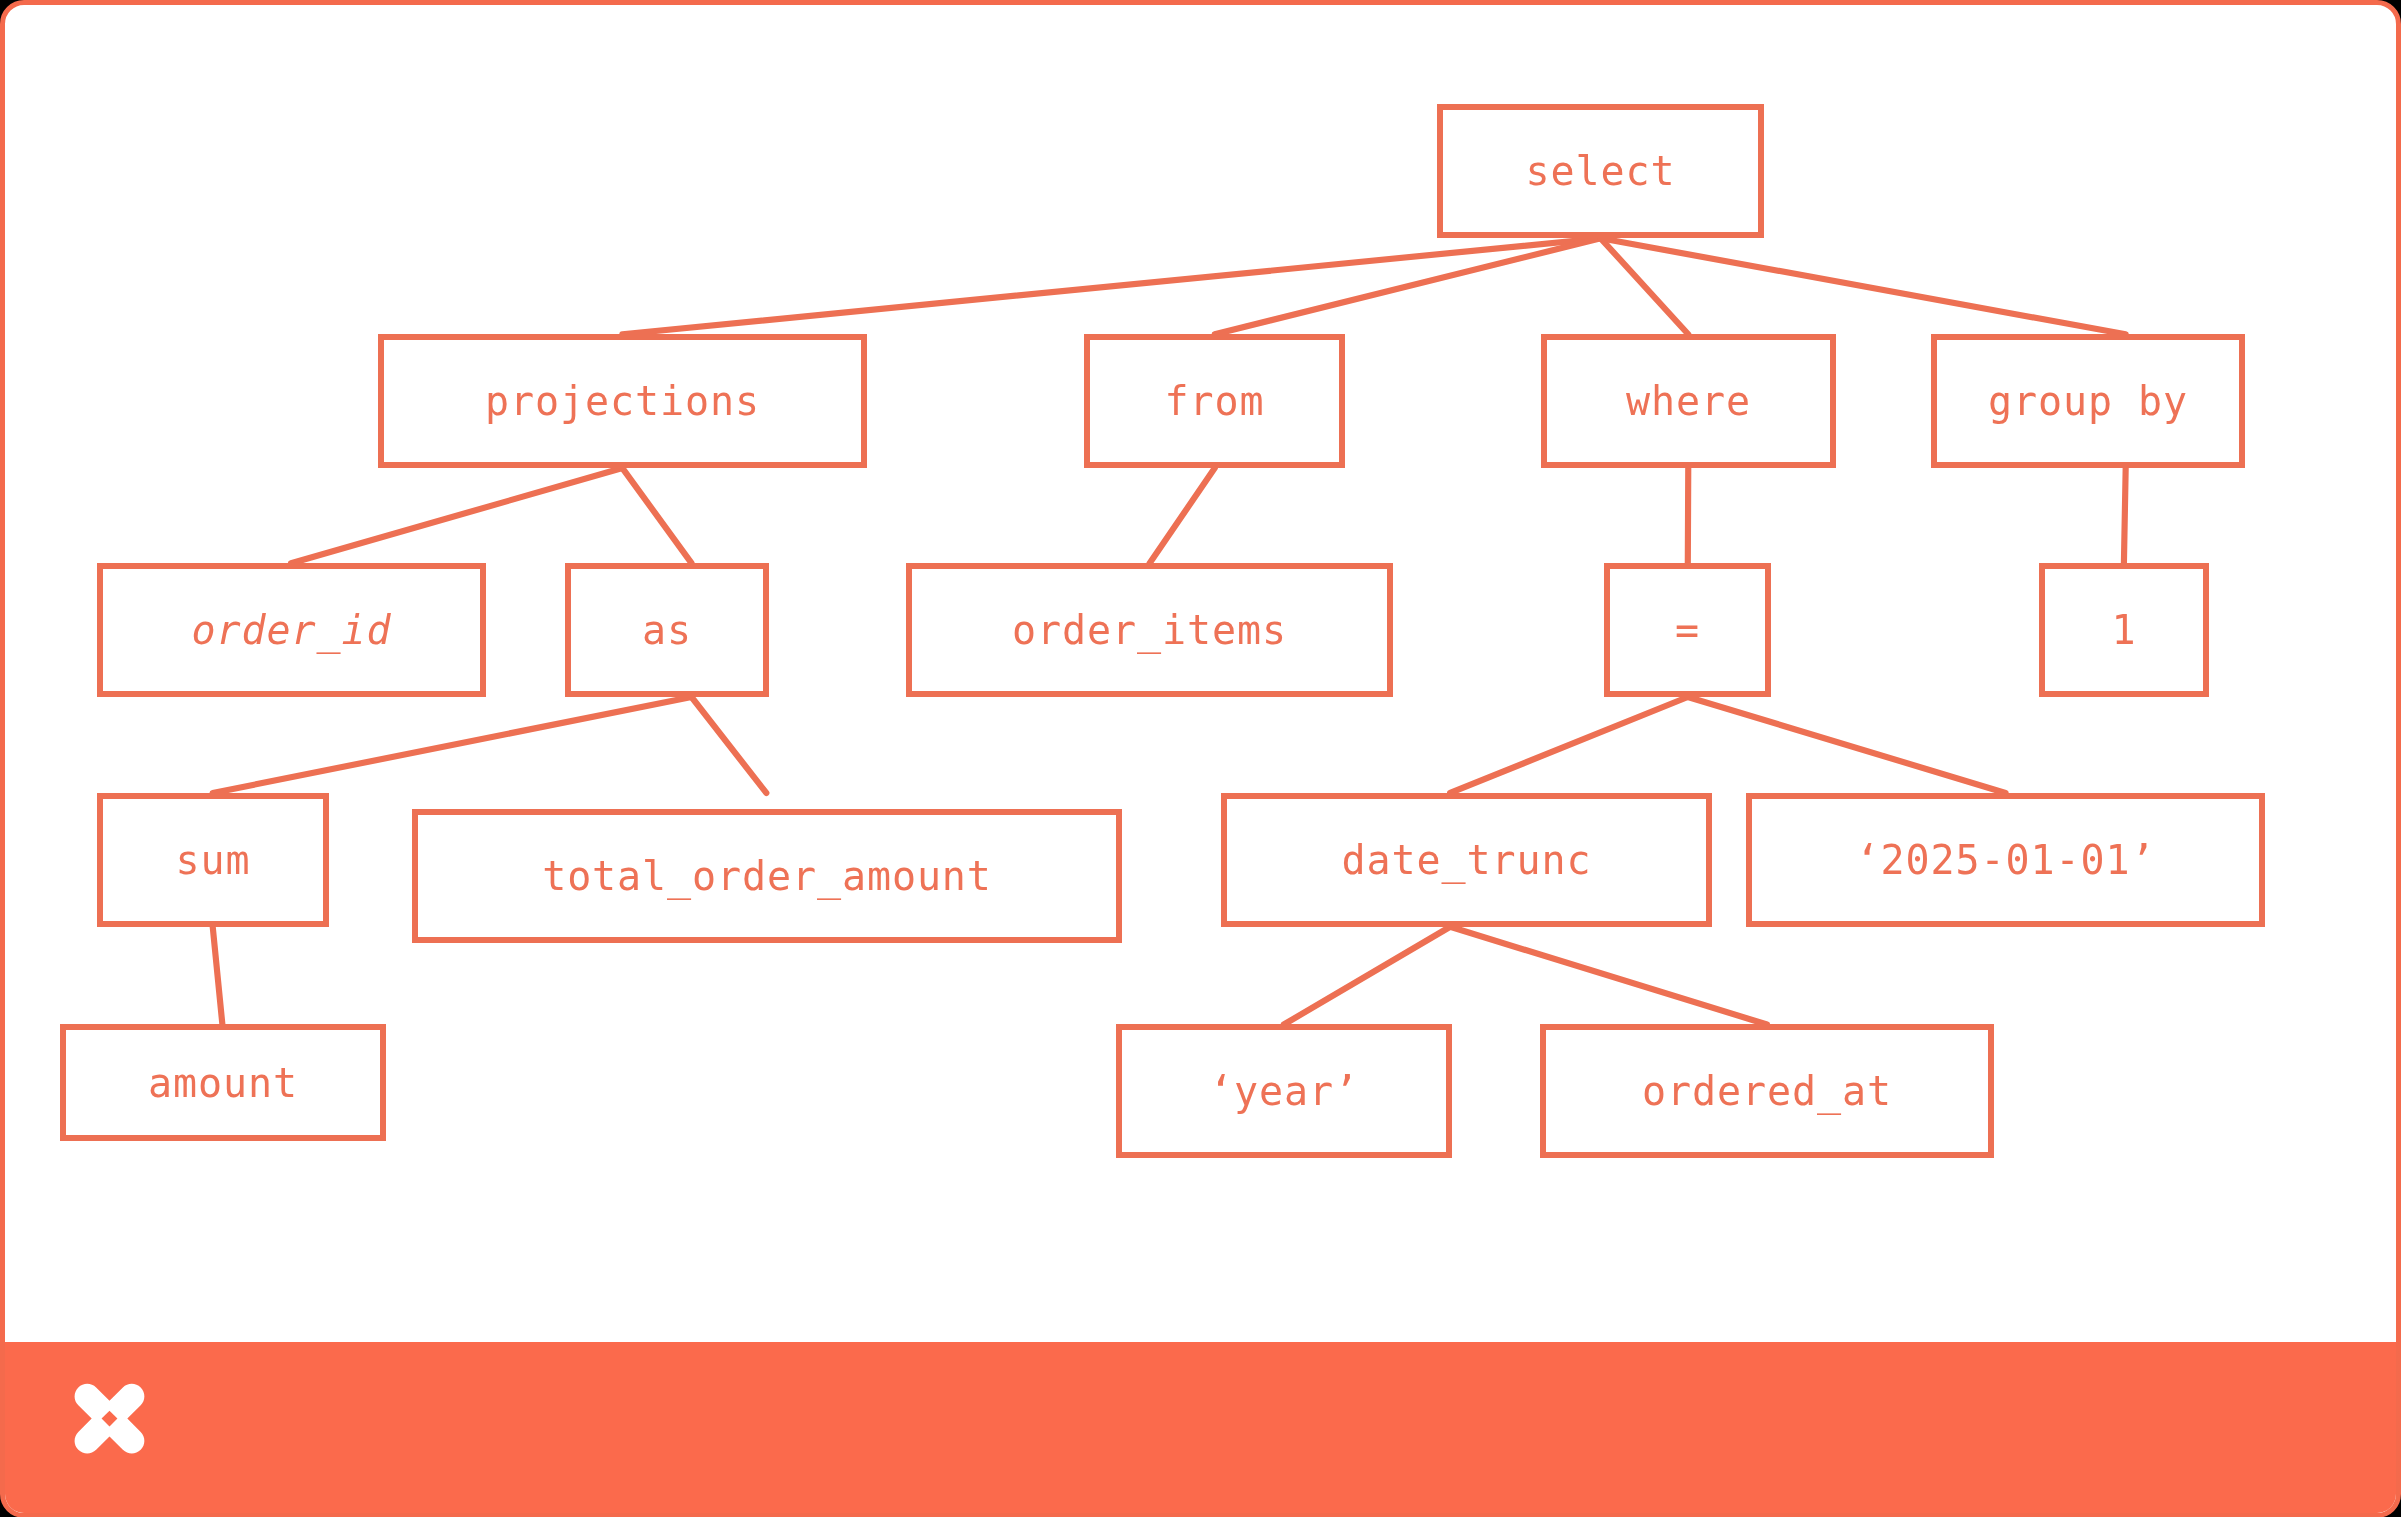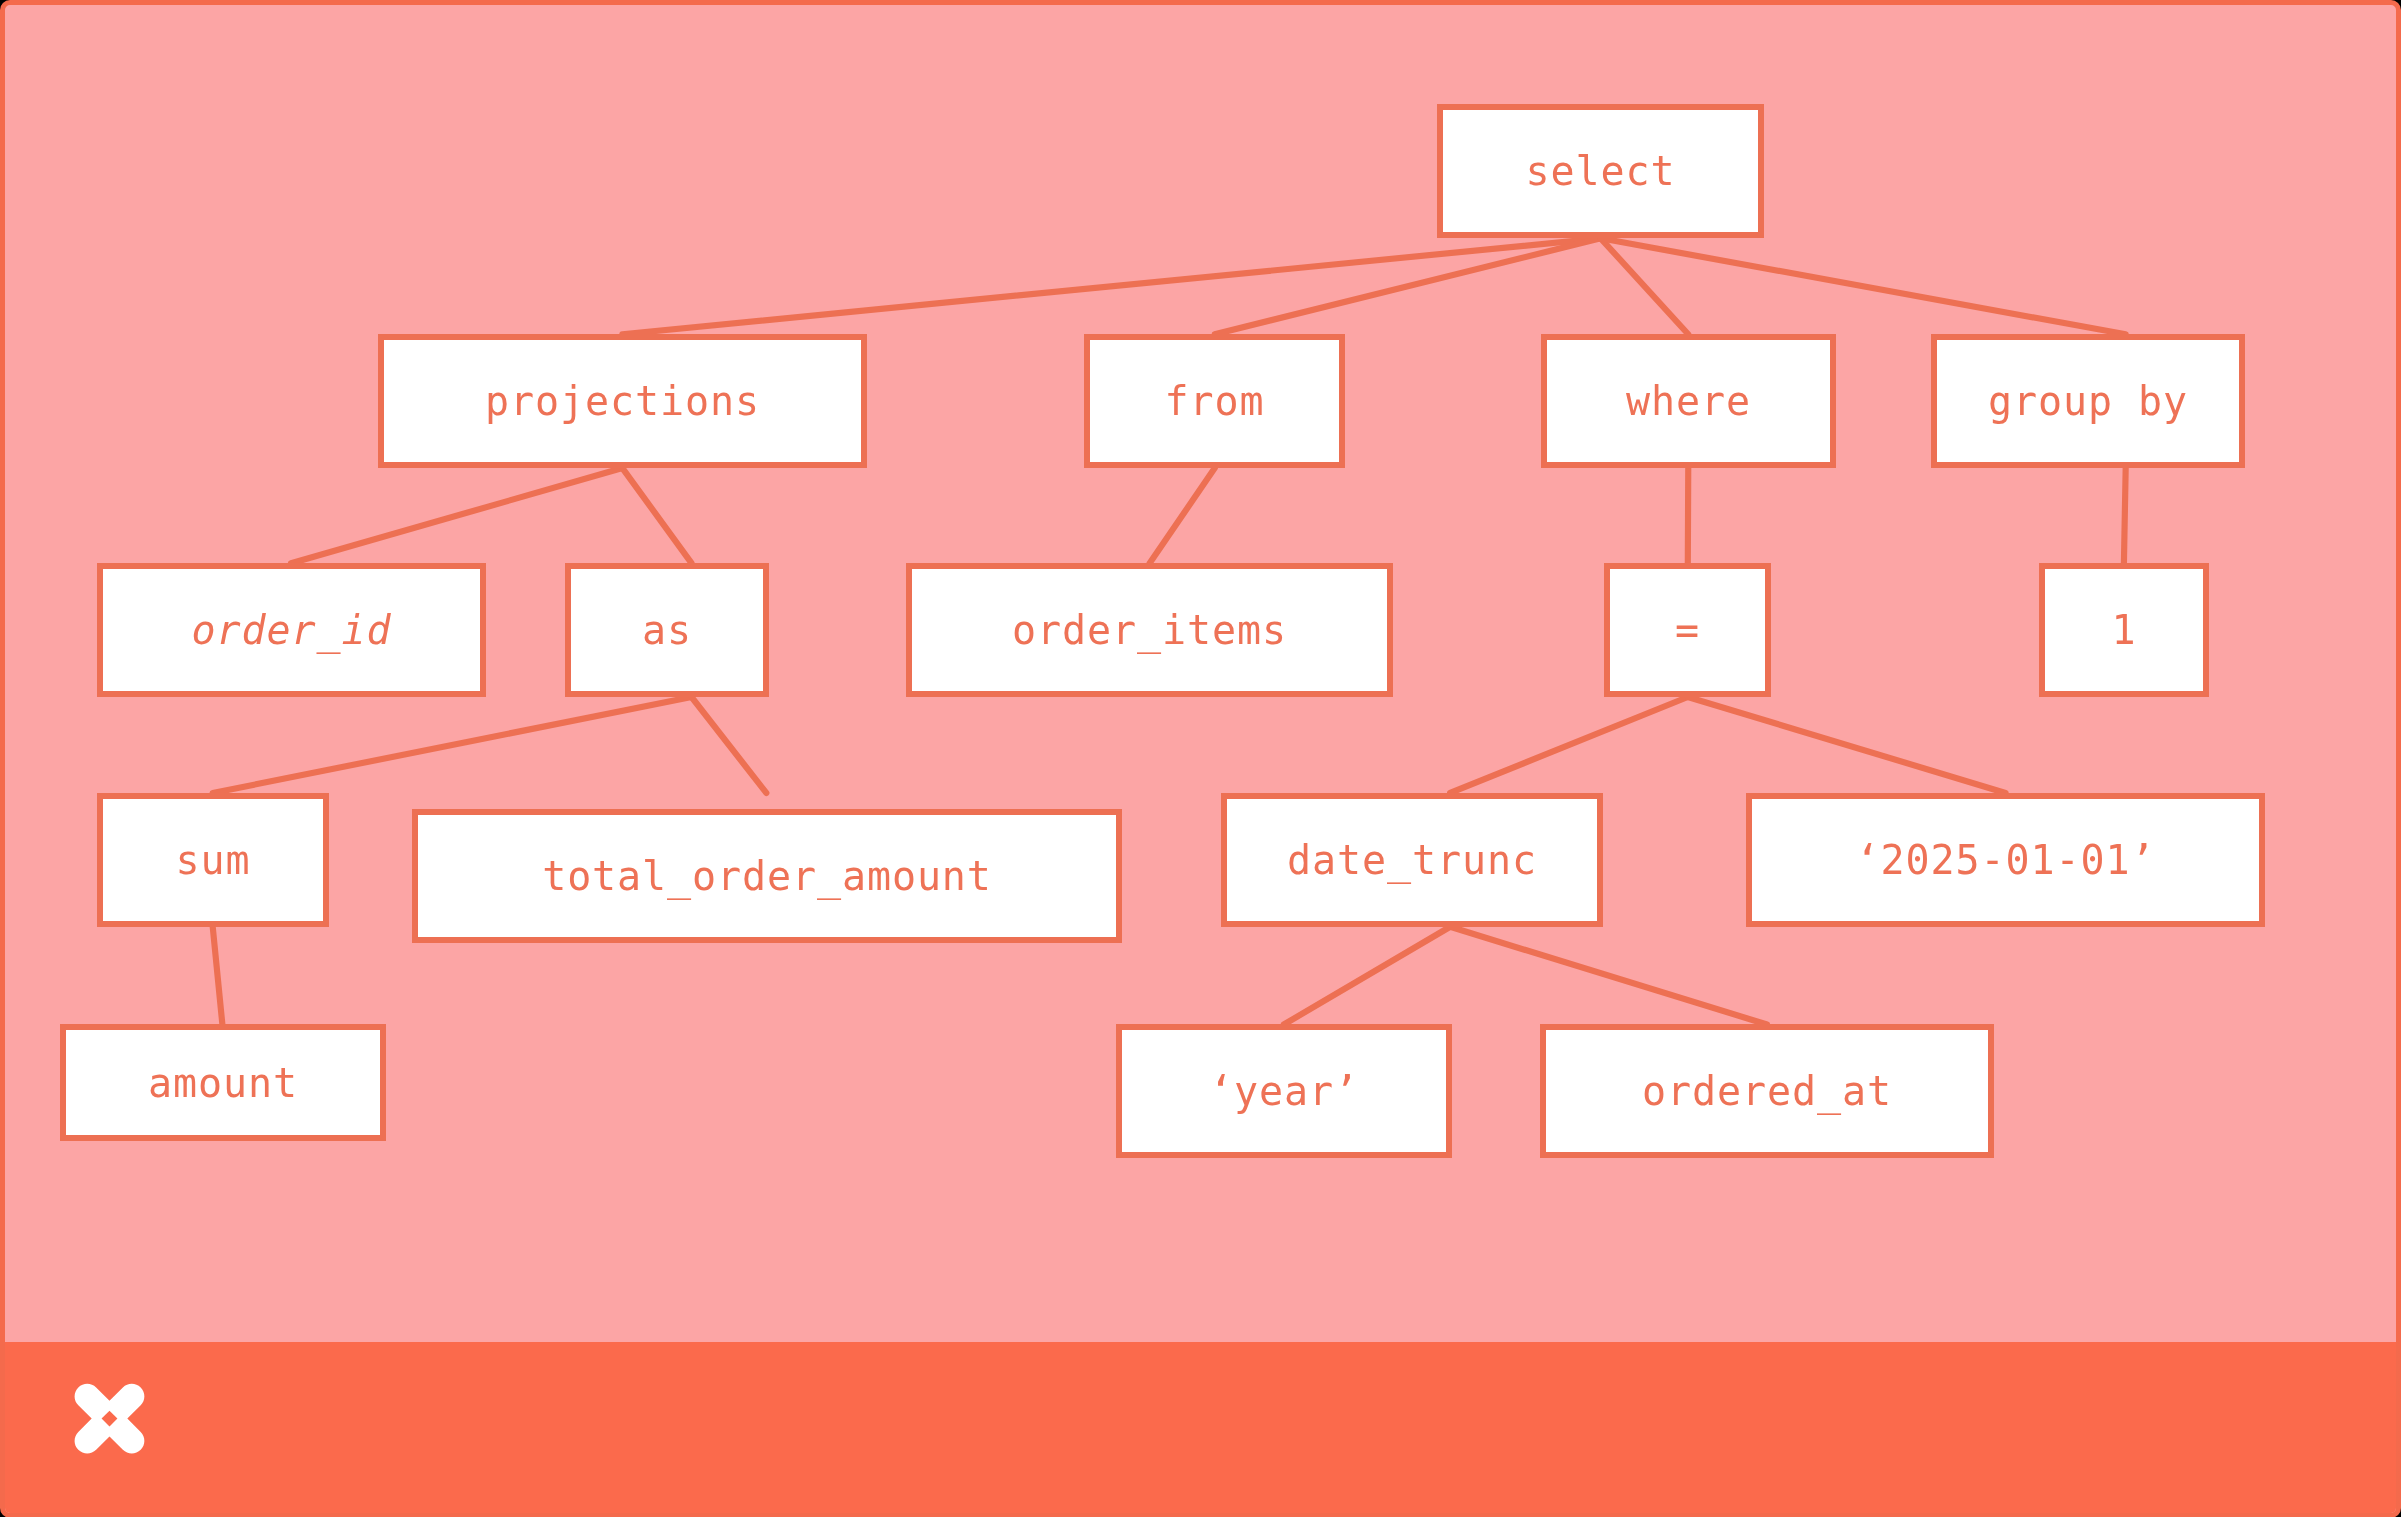--- a/index.html
+++ b/index.html
@@ -10,23 +10,23 @@
     background: #000000;
     font-family: "Liberation Sans", sans-serif;
     overflow: hidden;
   }
 
   #card {
     position: absolute;
     left: 0; top: 0;
     width: 2401px;
     height: 1518px;
-    background: #fca5a5;
+    background: #ffffff;
     border: 5.3px solid #F46A4C;
-    border-radius: 10px;
+    border-radius: 24px;
     overflow: hidden;
   }
 
   #tree-canvas {
     position: absolute;
     left: 0; top: 0;
     width: 2401px;
     height: 1347px;
   }
 
@@ -133,21 +133,21 @@
         </div>
         <div class="node" style="left: 2034px; top: 558px; width: 170px; height: 134px;">
           <span class="node-label">1</span>
         </div>
         <div class="node" style="left: 92px; top: 788px; width: 232px; height: 134px;">
           <span class="node-label">sum</span>
         </div>
         <div class="node" style="left: 407px; top: 804px; width: 710px; height: 134px;">
           <span class="node-label">total_order_amount</span>
         </div>
-        <div class="node" style="left: 1216px; top: 788px; width: 382px; height: 134px;">
+        <div class="node" style="left: 1216px; top: 788px; width: 491px; height: 134px;">
           <span class="node-label">date_trunc</span>
         </div>
         <div class="node" style="left: 1741px; top: 788px; width: 519px; height: 134px;">
           <span class="node-label">‘2025-01-01’</span>
         </div>
         <div class="node" style="left: 55px; top: 1019px; width: 326px; height: 117px;">
           <span class="node-label">amount</span>
         </div>
         <div class="node" style="left: 1111px; top: 1019px; width: 336px; height: 134px;">
           <span class="node-label">‘year’</span>

